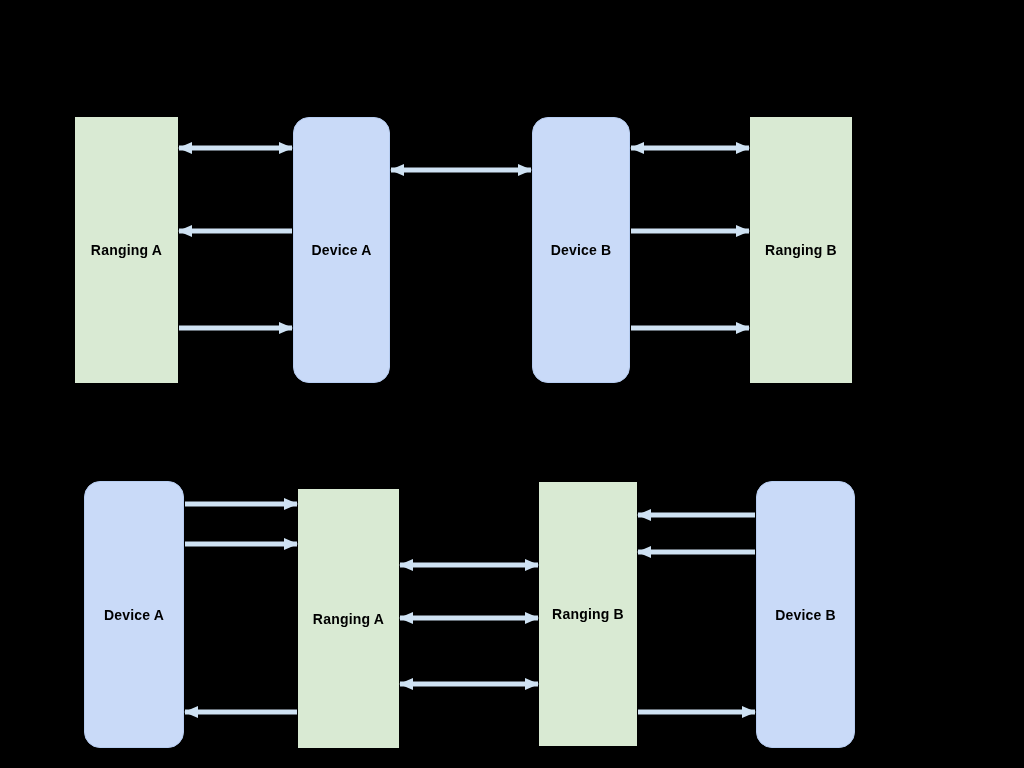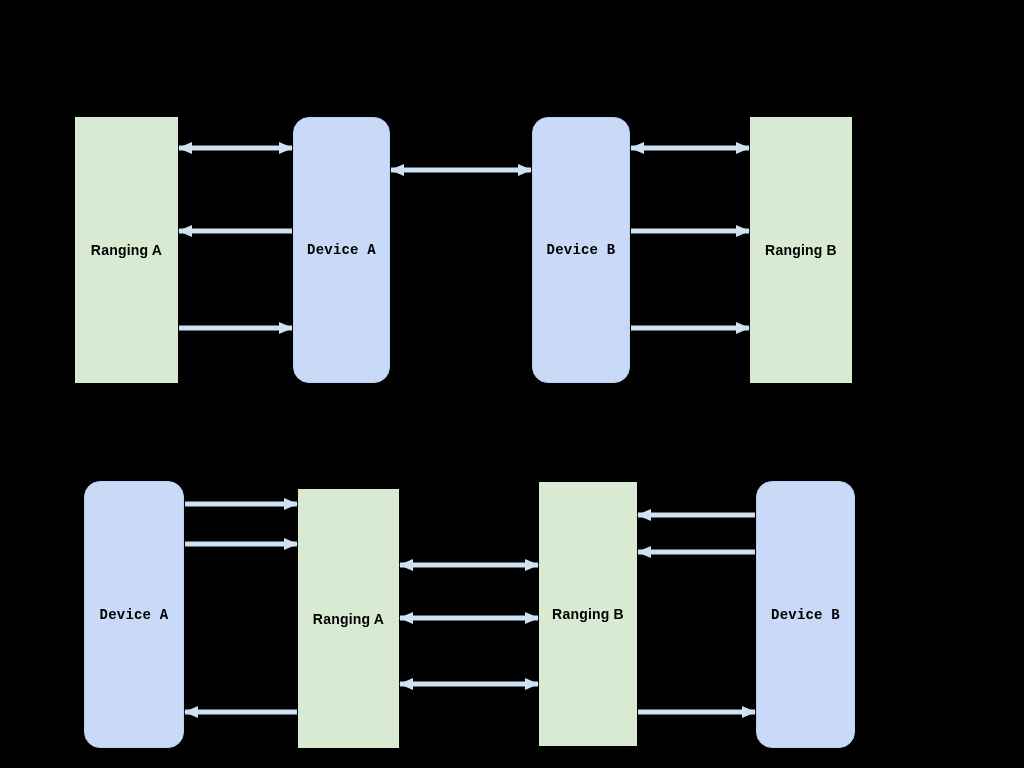--- a/index.html
+++ b/index.html
@@ -26,21 +26,20 @@
   .node {
     position: absolute;
     display: flex;
     align-items: center;
     justify-content: center;
     box-sizing: border-box;
   }
   .node.device {
     border-radius: 16px;
     border: 1px solid #b7cdf1;
-    font-family: Liberation Mono, monospace;
   }
   .node.ranging {
     border-radius: 0;
   }
   .node-label {
     font-size: 14px;
     font-weight: bold;
     letter-spacing: 0.2px;
     white-space: nowrap;
   }

